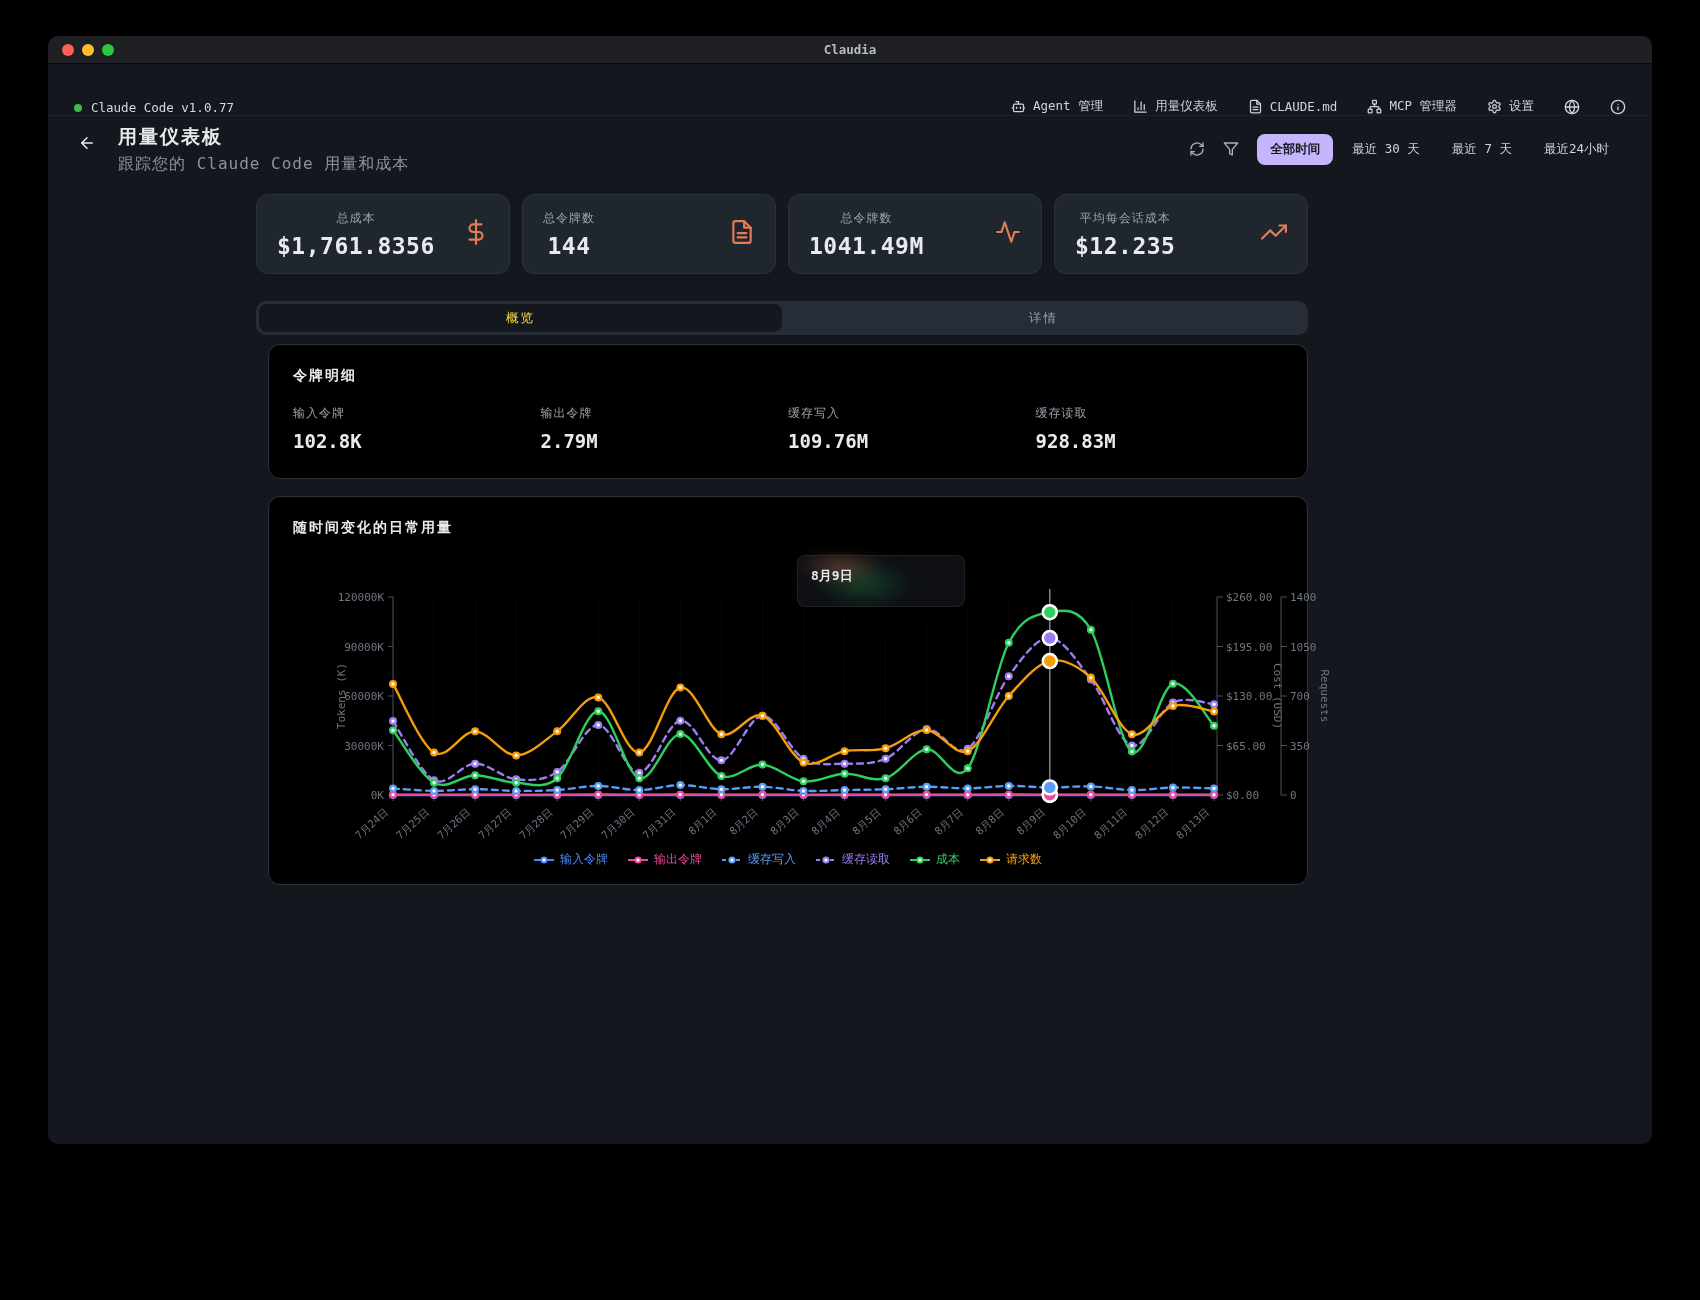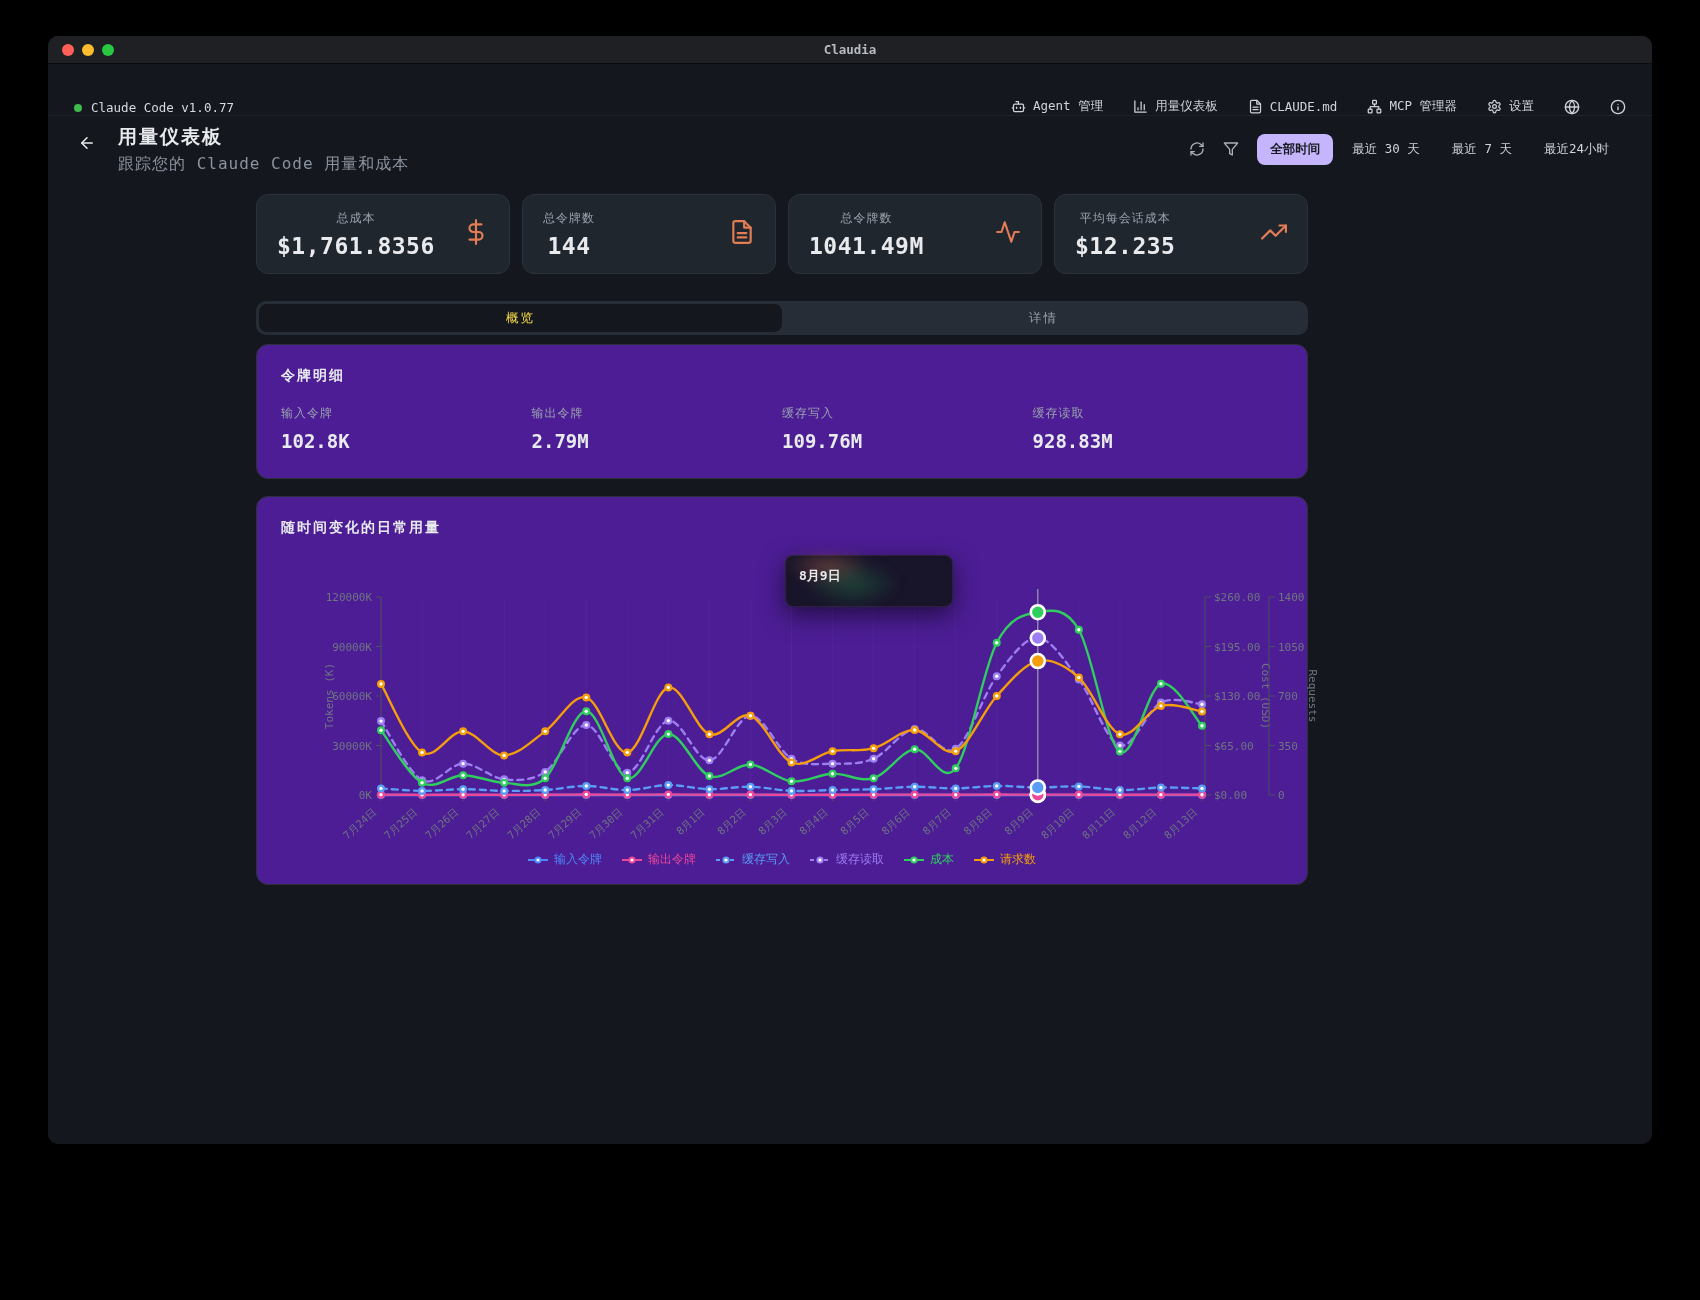--- a/index.html
+++ b/index.html
@@ -55,21 +55,21 @@
   .stat-label { font-size:12px; color:#9aa2ad; letter-spacing:1px; }
   .stat-value { font-size:23px; font-weight:bold; margin-top:6px; letter-spacing:.5px; }
   .stat-icon svg { stroke:#e27d54; }
 
   .tabbar { margin-top:27px; background:#272d36; border-radius:10px; height:34px;
             display:flex; padding:3px; }
   .tab { flex:1; display:flex; align-items:center; justify-content:center; font-size:12.5px;
          color:#9aa1ab; border-radius:8px; cursor:pointer; letter-spacing:2px; }
   .tab.active { background:#14171d; color:#fde047; }
 
-  .panel { margin-top:9px; background:#4c1d95; border:1px solid #2b323c; border-radius:12px; }
+  .panel { margin-top:9px; background:#000000; border:1px solid #2b323c; border-radius:12px;margin-left:12px; }
   .tokens-panel { padding:22px 24px 26px; }
   .panel-title { font-size:14px; font-weight:bold; letter-spacing:2px; }
   .tokens-grid { display:flex; margin-top:20px; }
   .token-item { flex:1; }
   .token-label { font-size:12px; color:#9aa2ad; letter-spacing:1px; }
   .token-value { font-size:19px; font-weight:bold; margin-top:8px; }
 
   .chart-panel { margin-top:17px; padding:22px 0 16px; }
   .chart-panel .panel-title { padding:0 24px; }
   .chart-wrap { position:relative; margin-top:6px; }

